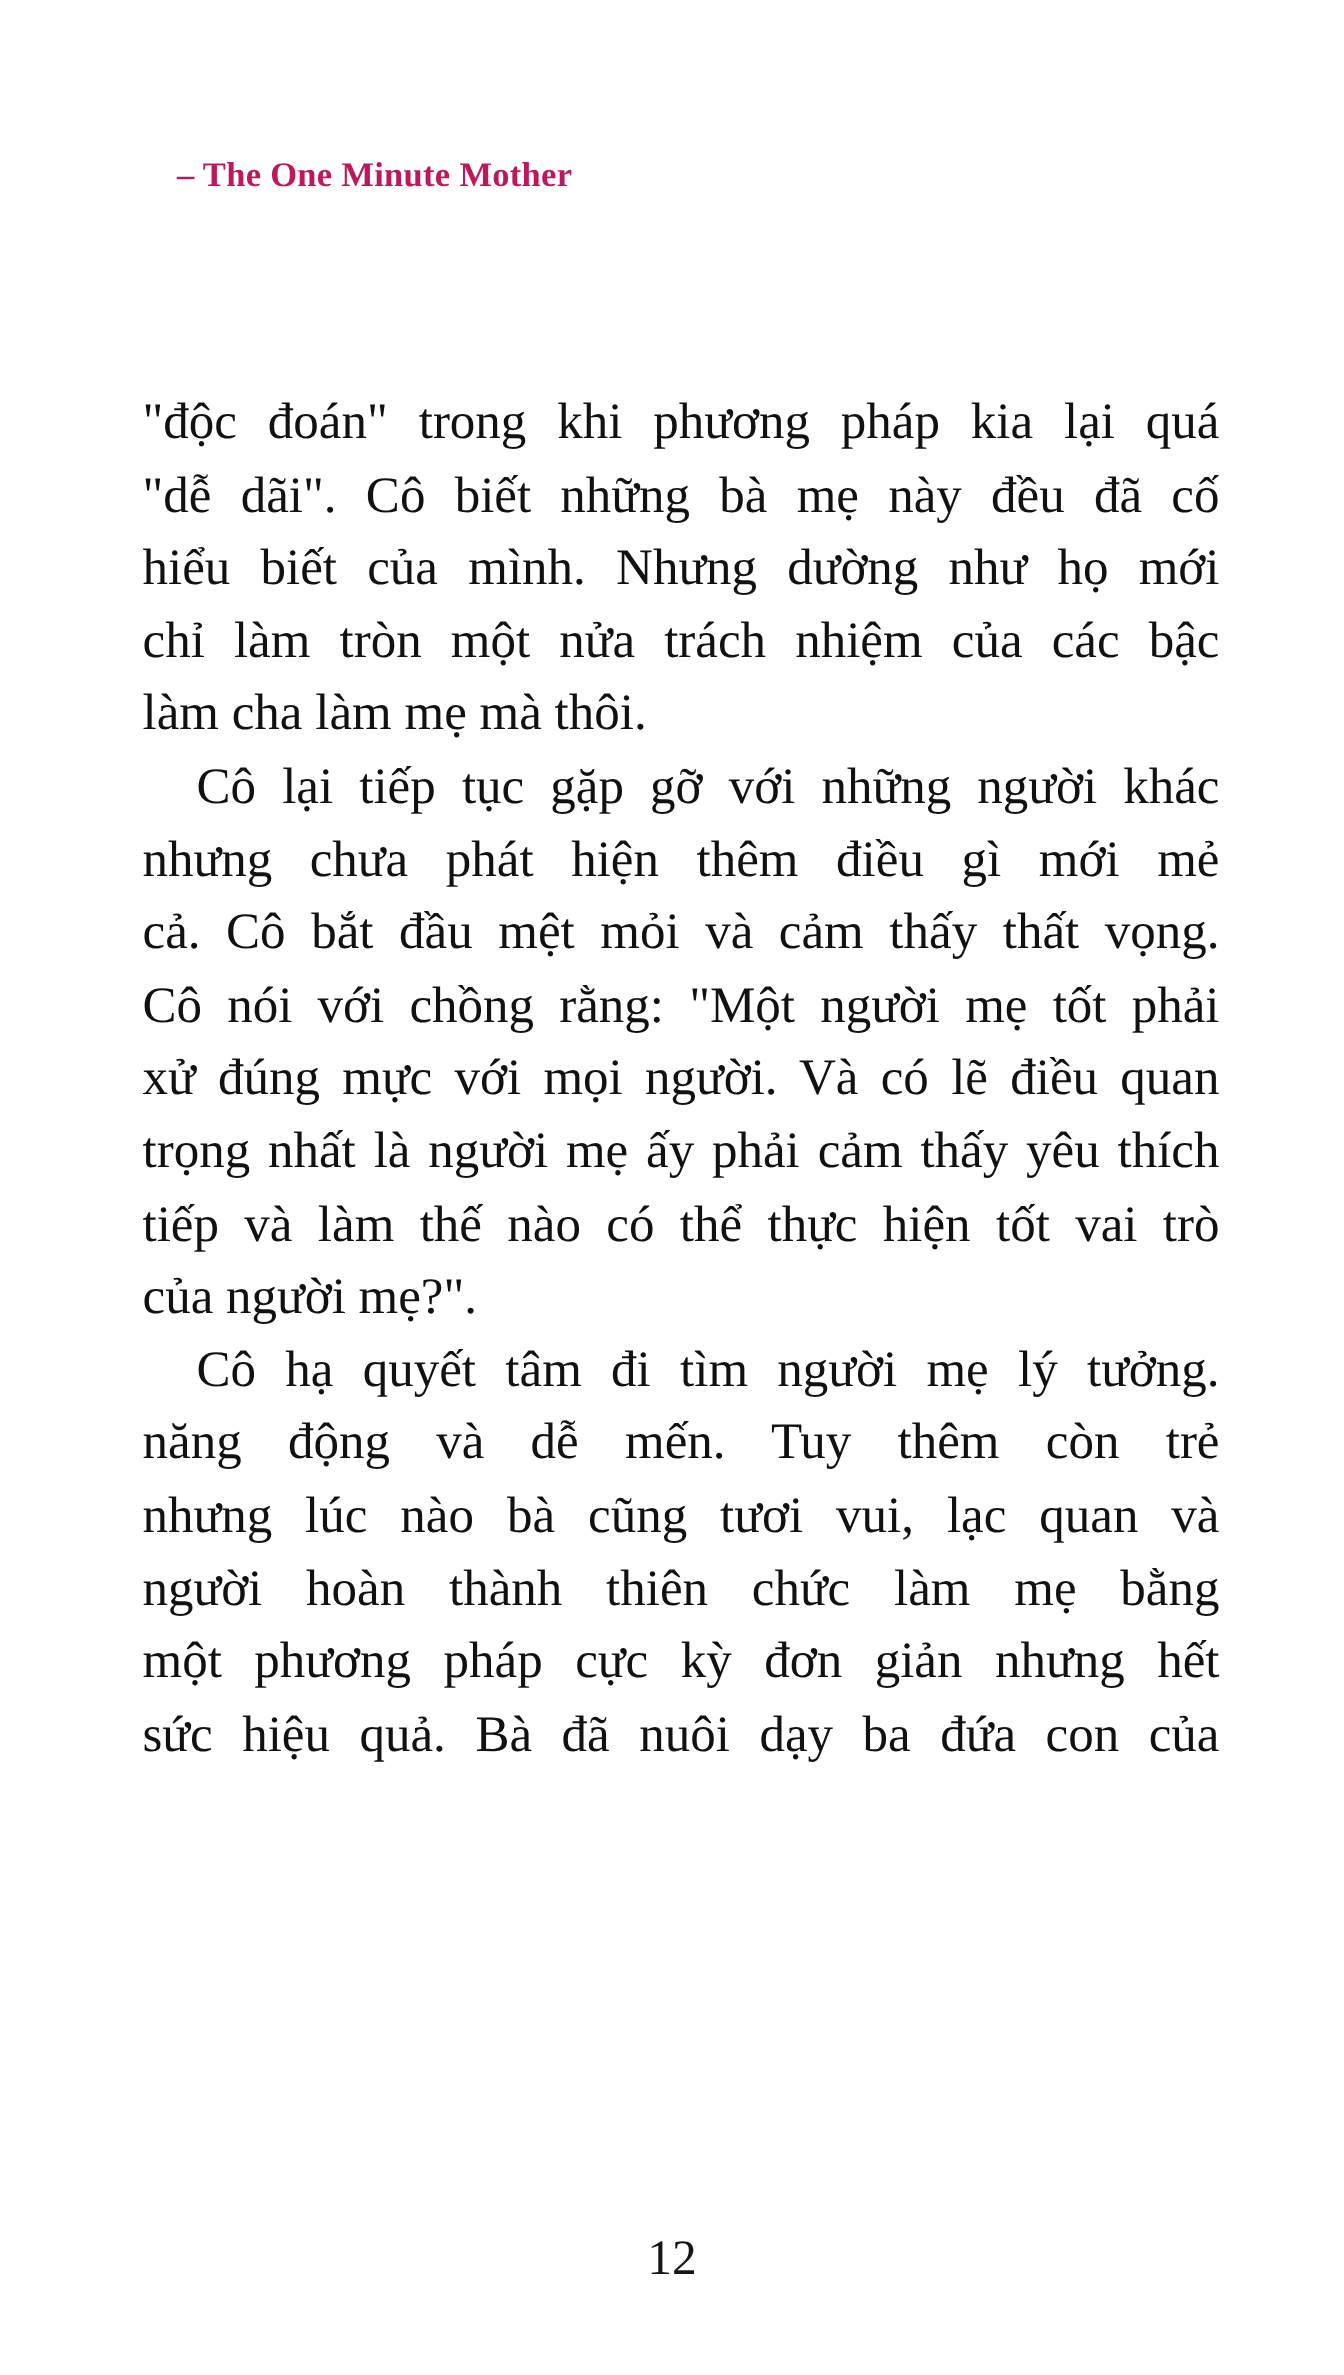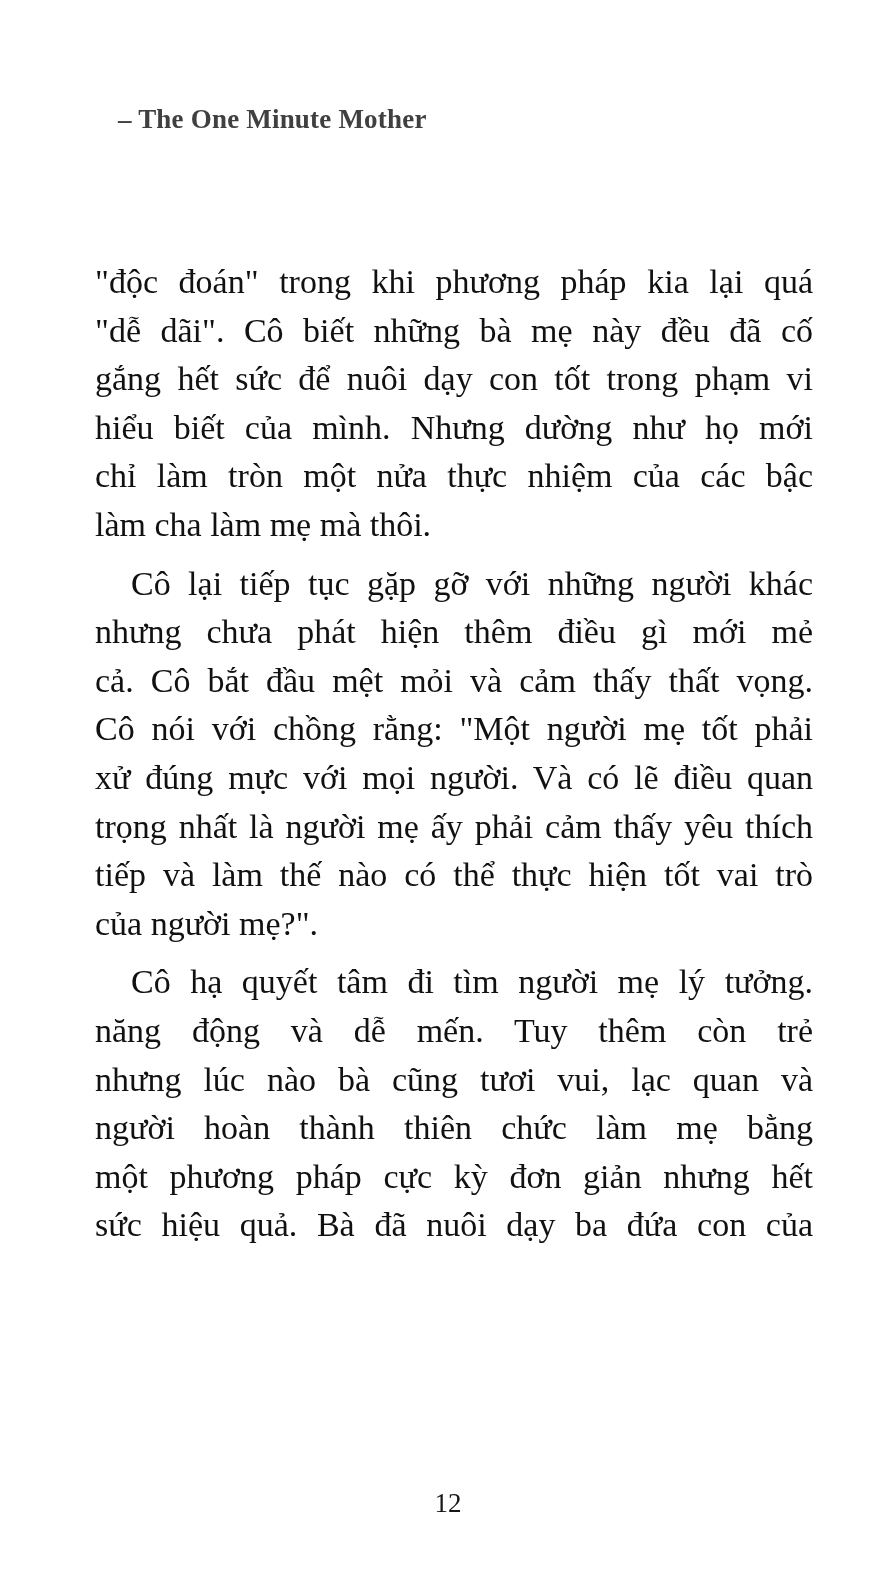--- a/index.html
+++ b/index.html
@@ -12,38 +12,37 @@
       height: 1583px;
       position: relative;
       overflow: hidden;
       font-family: "Liberation Serif", "DejaVu Serif", serif;
       color: #111111;
     }
     .header {
       position: absolute;
       left: 118px;
       top: 104px;
-      font-size: 27px;
+      font-size: 23px;
       font-weight: bold;
       letter-spacing: 0.2px;
-      color: #404040;
+      color: #be185d;
     }
     .body-text {
       position: absolute;
       left: 95px;
       top: 258px;
       width: 718px;
       font-size: 34px;
       line-height: 48.6px;
     }
     .para {
       margin: 0;
     }
     .para + .para {
-      margin-top: 10px;
     }
     .line {
       display: block;
       text-align: justify;
       text-align-last: justify;
       white-space: nowrap;
       height: 48.6px;
     }
     .line.last {
       text-align-last: left;
@@ -52,37 +51,36 @@
       padding-left: 36px;
     }
     .it {
     }
     .page-number {
       position: absolute;
       left: 0;
       width: 896px;
       top: 1488px;
       text-align: center;
-      font-size: 27px;
+      font-size: 33px;
       color: #161616;
     }
   </style>
 </head>
 <body>
 
 <div>
   <div class="header">– The One Minute Mother</div>
 
   <div class="body-text">
     <p class="para">
         <span class="line"><span>"</span><span class="it">độc đoán</span><span>" trong khi phương pháp kia lại quá</span></span>
         <span class="line"><span>"</span><span class="it">dễ dãi</span><span>". Cô biết những bà mẹ này đều đã cố</span></span>
-        <span class="line"><span>gắng hết sức để nuôi dạy con tốt trong phạm vi</span></span>
         <span class="line"><span>hiểu biết của mình. Nhưng dường như họ mới</span></span>
-        <span class="line"><span>chỉ làm tròn một nửa thực nhiệm của các bậc</span></span>
+        <span class="line"><span>chỉ làm tròn một nửa trách nhiệm của các bậc</span></span>
         <span class="line last"><span>làm cha làm mẹ mà thôi.</span></span>
       </p>
     <p class="para">
         <span class="line indent"><span>Cô lại tiếp tục gặp gỡ với những người khác</span></span>
         <span class="line"><span>nhưng chưa phát hiện thêm điều gì mới mẻ</span></span>
         <span class="line"><span>cả. Cô bắt đầu mệt mỏi và cảm thấy thất vọng.</span></span>
         <span class="line"><span>Cô nói với chồng rằng: "</span><span class="it">Một người mẹ tốt phải</span></span>
         <span class="line"><span class="it">xử đúng mực với mọi người. Và có lẽ điều quan</span></span>
         <span class="line"><span class="it">trọng nhất là người mẹ ấy phải cảm thấy yêu thích</span></span>
         <span class="line"><span class="it">tiếp và làm thế nào có thể thực hiện tốt vai trò</span></span>

